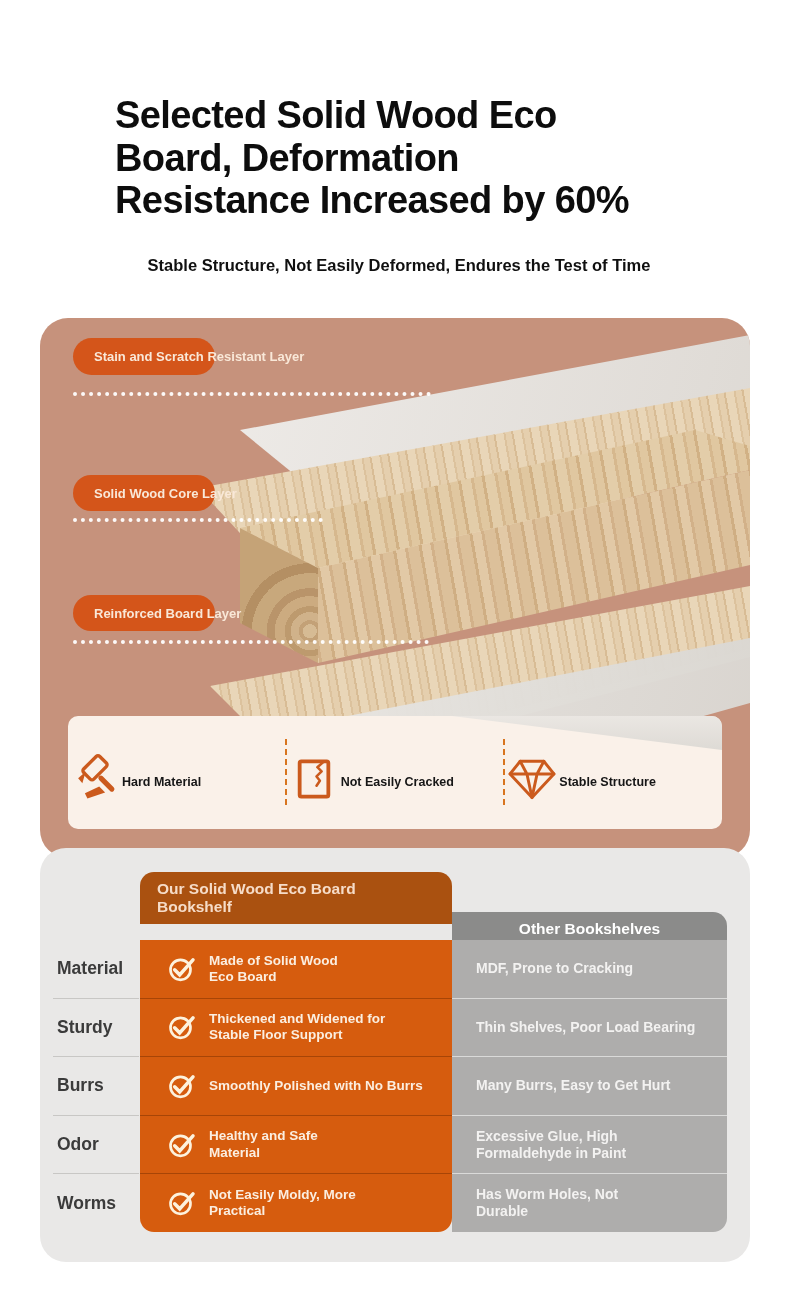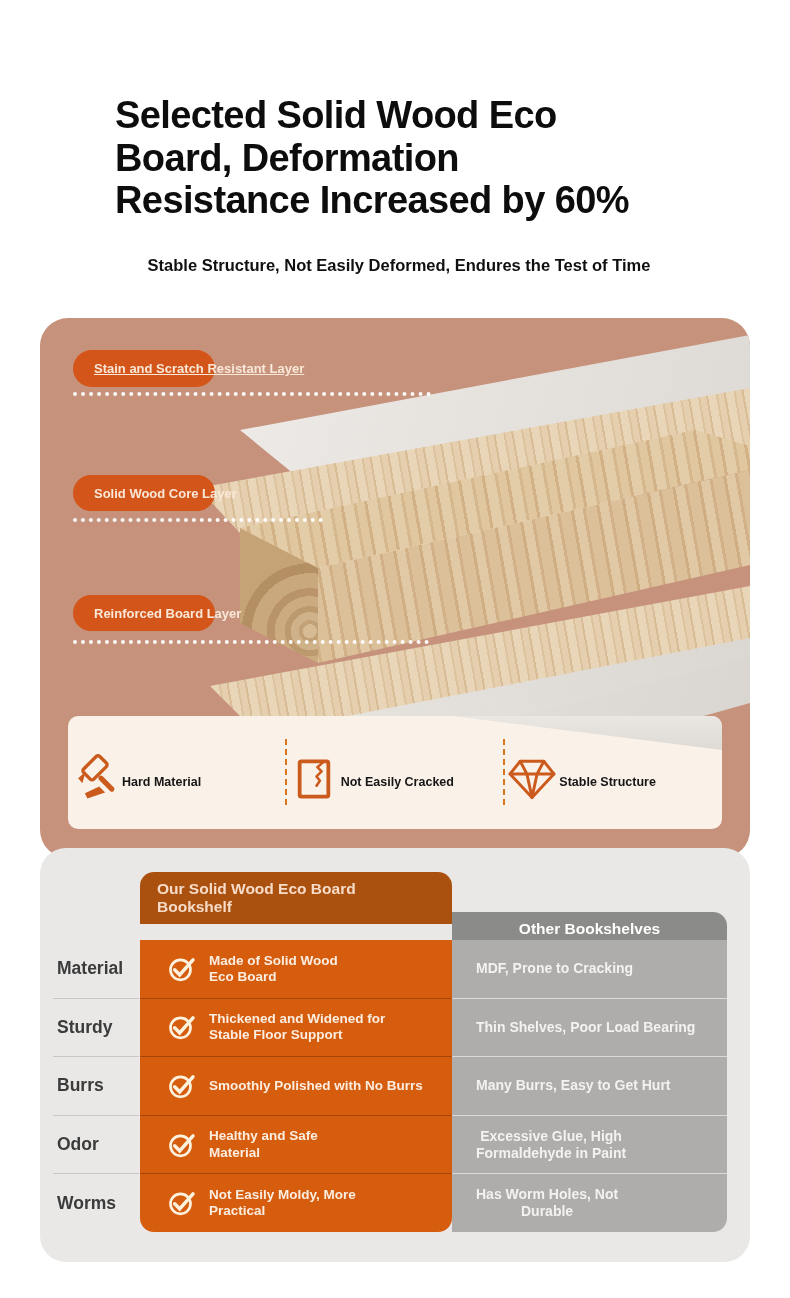--- a/index.html
+++ b/index.html
@@ -35,21 +35,21 @@
           background:linear-gradient(105deg,#f2f1ef,#d9d6d1);opacity:.97;}
 
   .dotline{position:absolute;height:0;border-top:4px dotted rgba(255,255,255,.95);}
   .dot1{left:33px;top:74px;width:358px;}
   .dot2{left:33px;top:200px;width:250px;}
   .dot3{left:33px;top:322px;width:356px;}
 
   .pill{position:absolute;left:33px;width:142px;background:#d4551a;border-radius:19px;
         color:#f9e8d8;font-size:13px;font-weight:700;display:flex;align-items:center;
         padding-left:21px;white-space:nowrap;overflow:visible;box-sizing:border-box;}
-  .pill1{top:32px;height:37px;text-decoration:underline;}
+  .pill1{top:20px;height:37px;}
   .pill2{top:157px;height:36px;}
   .pill3{top:277px;height:36px;}
 
   
   .feature-card{position:absolute;left:28px;top:398px;width:654px;height:113px;border-radius:10px;
                 background:#faf1e9;overflow:hidden;display:flex;}
   .card-wedge{position:absolute;right:0;top:0;width:270px;height:34px;
               clip-path:polygon(0 0,100% 0,100% 100%);
               background:linear-gradient(#e9e6e2,#dbd8d3);opacity:.92;}
   .feat{flex:1 1 0;display:flex;flex-direction:row;align-items:center;padding-top:13px;position:relative;}
@@ -63,21 +63,21 @@
            background:#e9e8e7;}
   .hdr{position:absolute;top:24px;height:52px;font-size:15.5px;font-weight:700;line-height:1.16;
        white-space:pre-line;display:flex;align-items:center;box-sizing:border-box;}
   .hdr-ours{left:100px;width:312px;background:#aa5110;border-radius:14px 14px 0 0;
             color:#f6dcc8;padding-left:17px;}
   .hdr-others{left:412px;width:275px;background:#8b8b8a;border-radius:0 14px 0 0;color:#ffffff;
               justify-content:center;text-align:center;margin-top:40px;}
   .col{position:absolute;top:92px;height:292px;display:flex;flex-direction:column;box-sizing:border-box;}
   .col-labels{left:13px;width:86px;}
   .col-ours{left:100px;width:312px;background:#d65c0e;border-radius:0 0 14px 14px;}
-  .col-others{left:412px;width:275px;background:#aeadac;border-radius:0 0 14px 0;text-align:center;}
+  .col-others{left:412px;width:275px;background:#aeadac;border-radius:0 0 14px 0;}
   .cell{flex:1 1 0;display:flex;align-items:center;box-sizing:border-box;}
   .cell-label{padding-left:4px;color:#3b3b3b;font-size:17.5px;font-weight:700;}
   .cell-label + .cell-label{border-top:1px solid #c8c7c5;}
   .cell-ours{gap:11px;padding:0 8px 0 28px;color:#fbeee0;font-size:13.5px;font-weight:700;
              line-height:1.2;white-space:pre-line;}
   .cell-ours + .cell-ours{border-top:1px solid rgba(120,46,0,.5);}
   .cell-others{padding:0 12px 0 24px;color:#f3f2f1;font-size:14px;font-weight:700;
                line-height:1.22;white-space:pre-line;}
   .cell-others + .cell-others{border-top:1px solid rgba(255,255,255,.55);}
   .check{flex:0 0 auto;}

